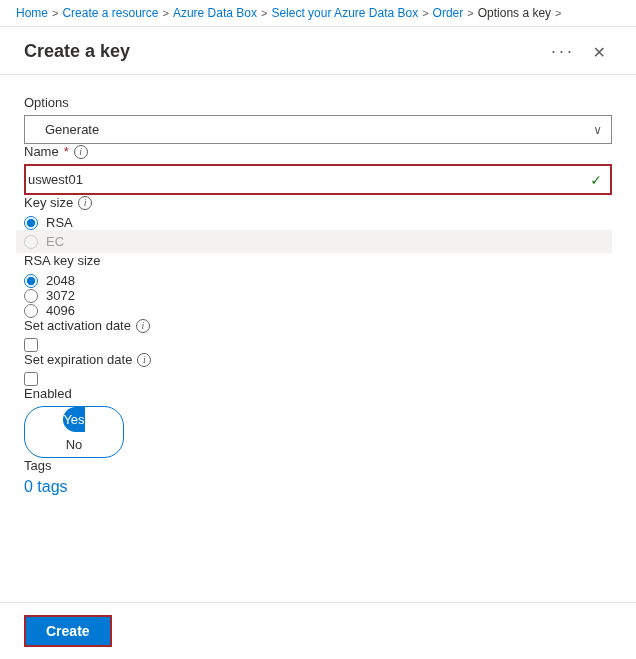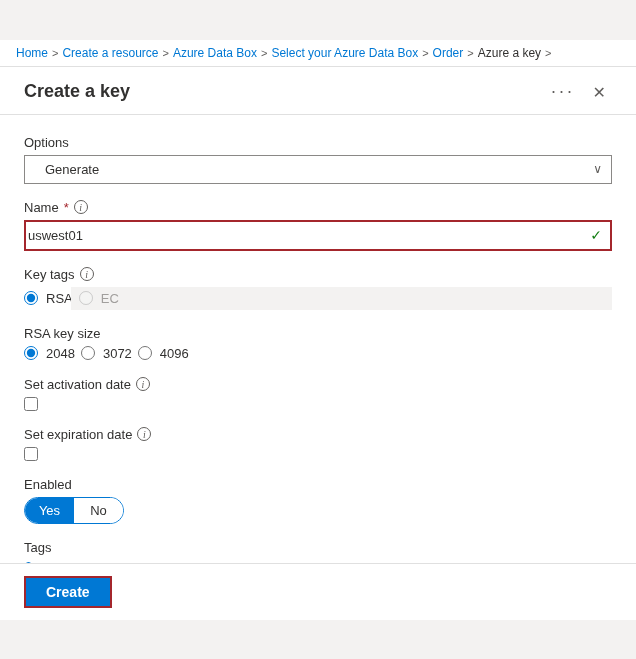--- a/index.html
+++ b/index.html
@@ -9,21 +9,21 @@
       background: #f3f2f1;
       display: flex;
       justify-content: center;
       align-items: center;
       width: 636px;
       height: 659px;
       overflow: hidden;
     }
     .page-wrapper {
       width: 636px;
-      height: 580px;
+      height: 659px;
       background: #ec4899;
       display: flex;
       flex-direction: column;
       border-radius: 23px;
     }
     .breadcrumb-bar {
       background: #fff;
       padding: 6px 16px;
       font-size: 12px;
       color: #0078d4;
@@ -79,21 +79,20 @@
       cursor: pointer;
       margin-left: 12px;
       padding: 2px 6px;
     }
     .panel-body {
       flex: 1;
       overflow-y: auto;
       padding: 20px 24px;
     }
     .form-group {
-      margin-bottom: 16px;
     }
     .form-label {
       display: flex;
       align-items: center;
       gap: 5px;
       font-size: 13px;
       color: #323130;
       margin-bottom: 5px;
       font-weight: 400;
     }
@@ -158,22 +157,22 @@
       outline: none;
       background: transparent;
     }
     .input-check {
       padding: 0 8px;
       color: #107c10;
       font-size: 14px;
     }
     .radio-group {
       display: flex;
-      flex-direction: row;
-      gap: 6px;
+      flex-direction: column;
+      gap: 0;
     }
     .radio-item {
       display: flex;
       align-items: center;
       gap: 8px;
       font-size: 13px;
       color: #323130;
     }
     .radio-item input[type="radio"] {
       accent-color: #0078d4;
@@ -203,20 +202,21 @@
       border: 1px solid #8a8886;
     }
     .toggle-wrapper {
       display: flex;
       align-items: center;
       gap: 0;
       width: 100px;
       border-radius: 20px;
       overflow: hidden;
       border: 1px solid #0078d4;
+      flex-direction: column;
     }
     .toggle-option {
       flex: 1;
       padding: 5px 0;
       text-align: center;
       font-size: 13px;
       cursor: pointer;
     }
     .toggle-option.active {
       background: #0078d4;
@@ -259,21 +259,21 @@
     <span class="crumb">Home</span>
     <span class="sep">&gt;</span>
     <span class="crumb">Create a resource</span>
     <span class="sep">&gt;</span>
     <span class="crumb">Azure Data Box</span>
     <span class="sep">&gt;</span>
     <span class="crumb">Select your Azure Data Box</span>
     <span class="sep">&gt;</span>
     <span class="crumb">Order</span>
     <span class="sep">&gt;</span>
-    <span class="crumb active">Azure a key</span>
+    <span class="crumb active">Options a key</span>
     <span class="sep">&gt;</span>
   </div>
 
   <div class="panel">
     <div class="panel-header">
       <span class="panel-title">Create a key</span>
       <span class="panel-more">···</span>
       <span class="panel-close">✕</span>
     </div>
 
@@ -299,21 +299,21 @@
           <span class="info-icon">i</span>
         </div>
         <div class="form-input-wrapper">
           <input type="text" class="form-input" value="uswest01" style="">
           <span class="input-check">✓</span>
         </div>
       </div>
 
       <div class="form-group">
         <div class="form-label">
-          <span>Key tags</span>
+          <span>Key size</span>
           <span class="info-icon">i</span>
         </div>
         <div class="radio-group">
           <div class="radio-item">
             <input type="radio" name="keytype" id="rsa" checked="" style="">
             <label for="rsa">RSA</label>
           </div>
           <div class="radio-item disabled">
             <input type="radio" name="keytype" id="ec" disabled="" style="">
             <label for="ec">EC</label>

